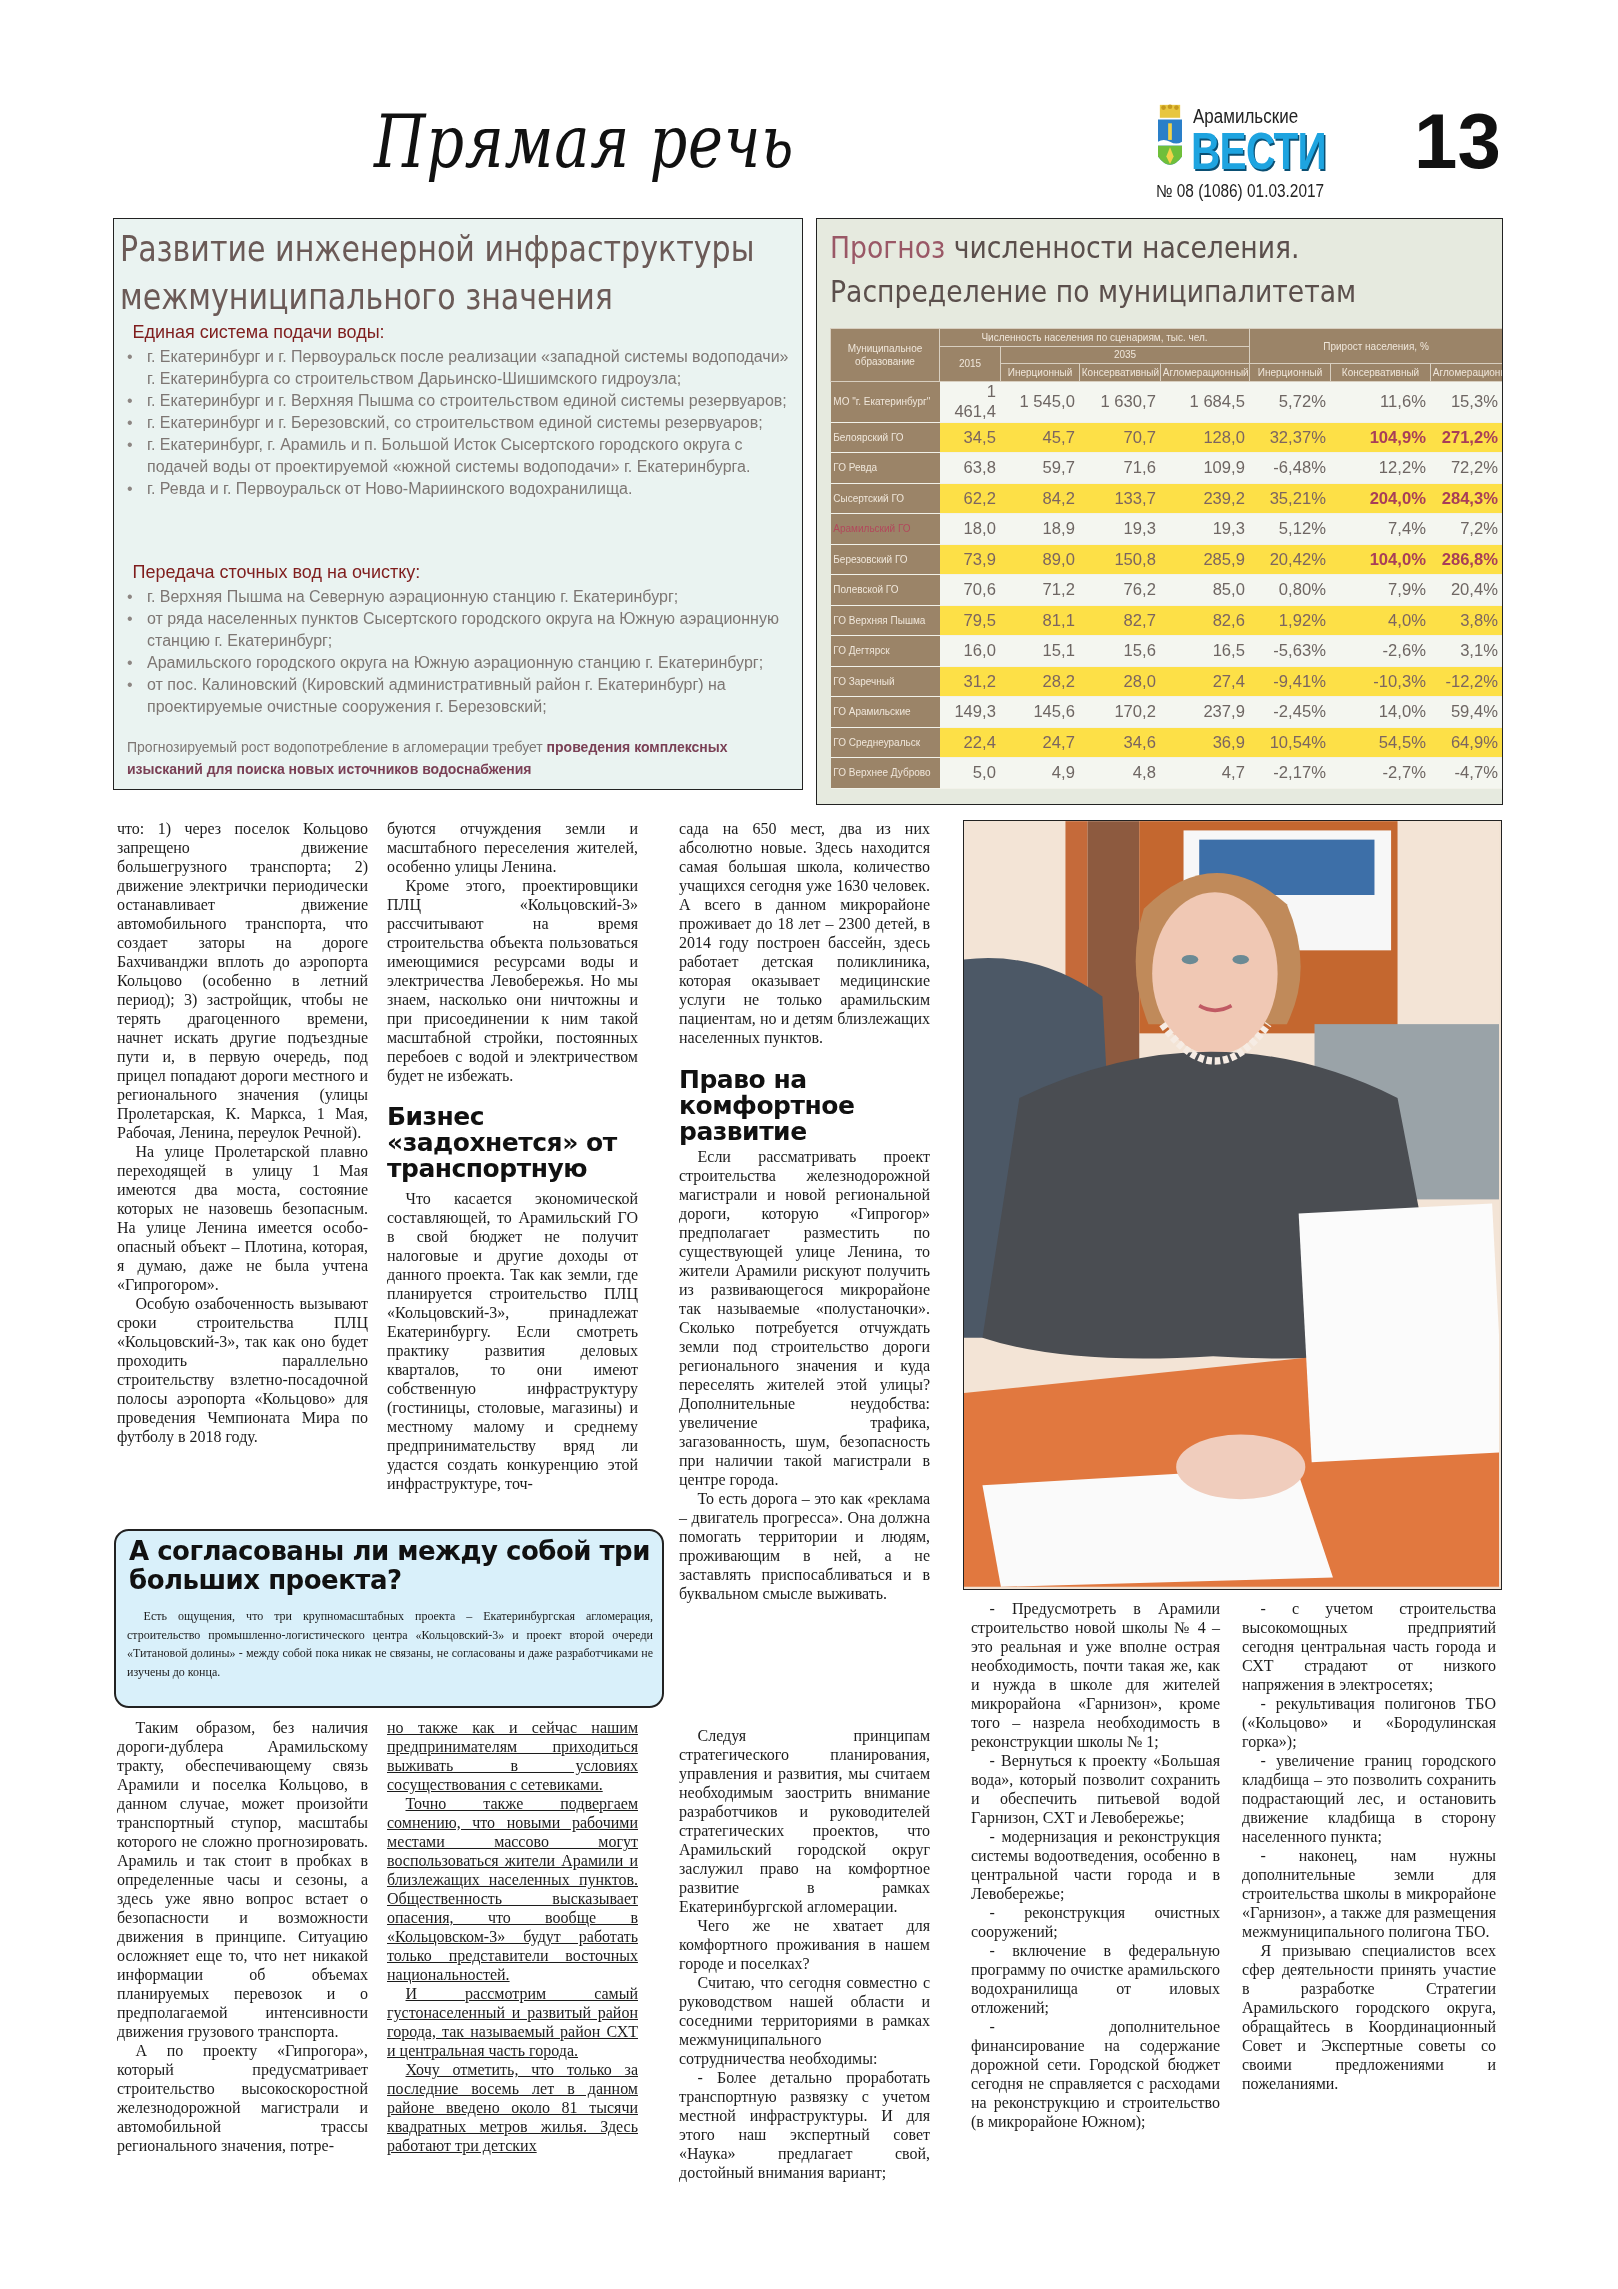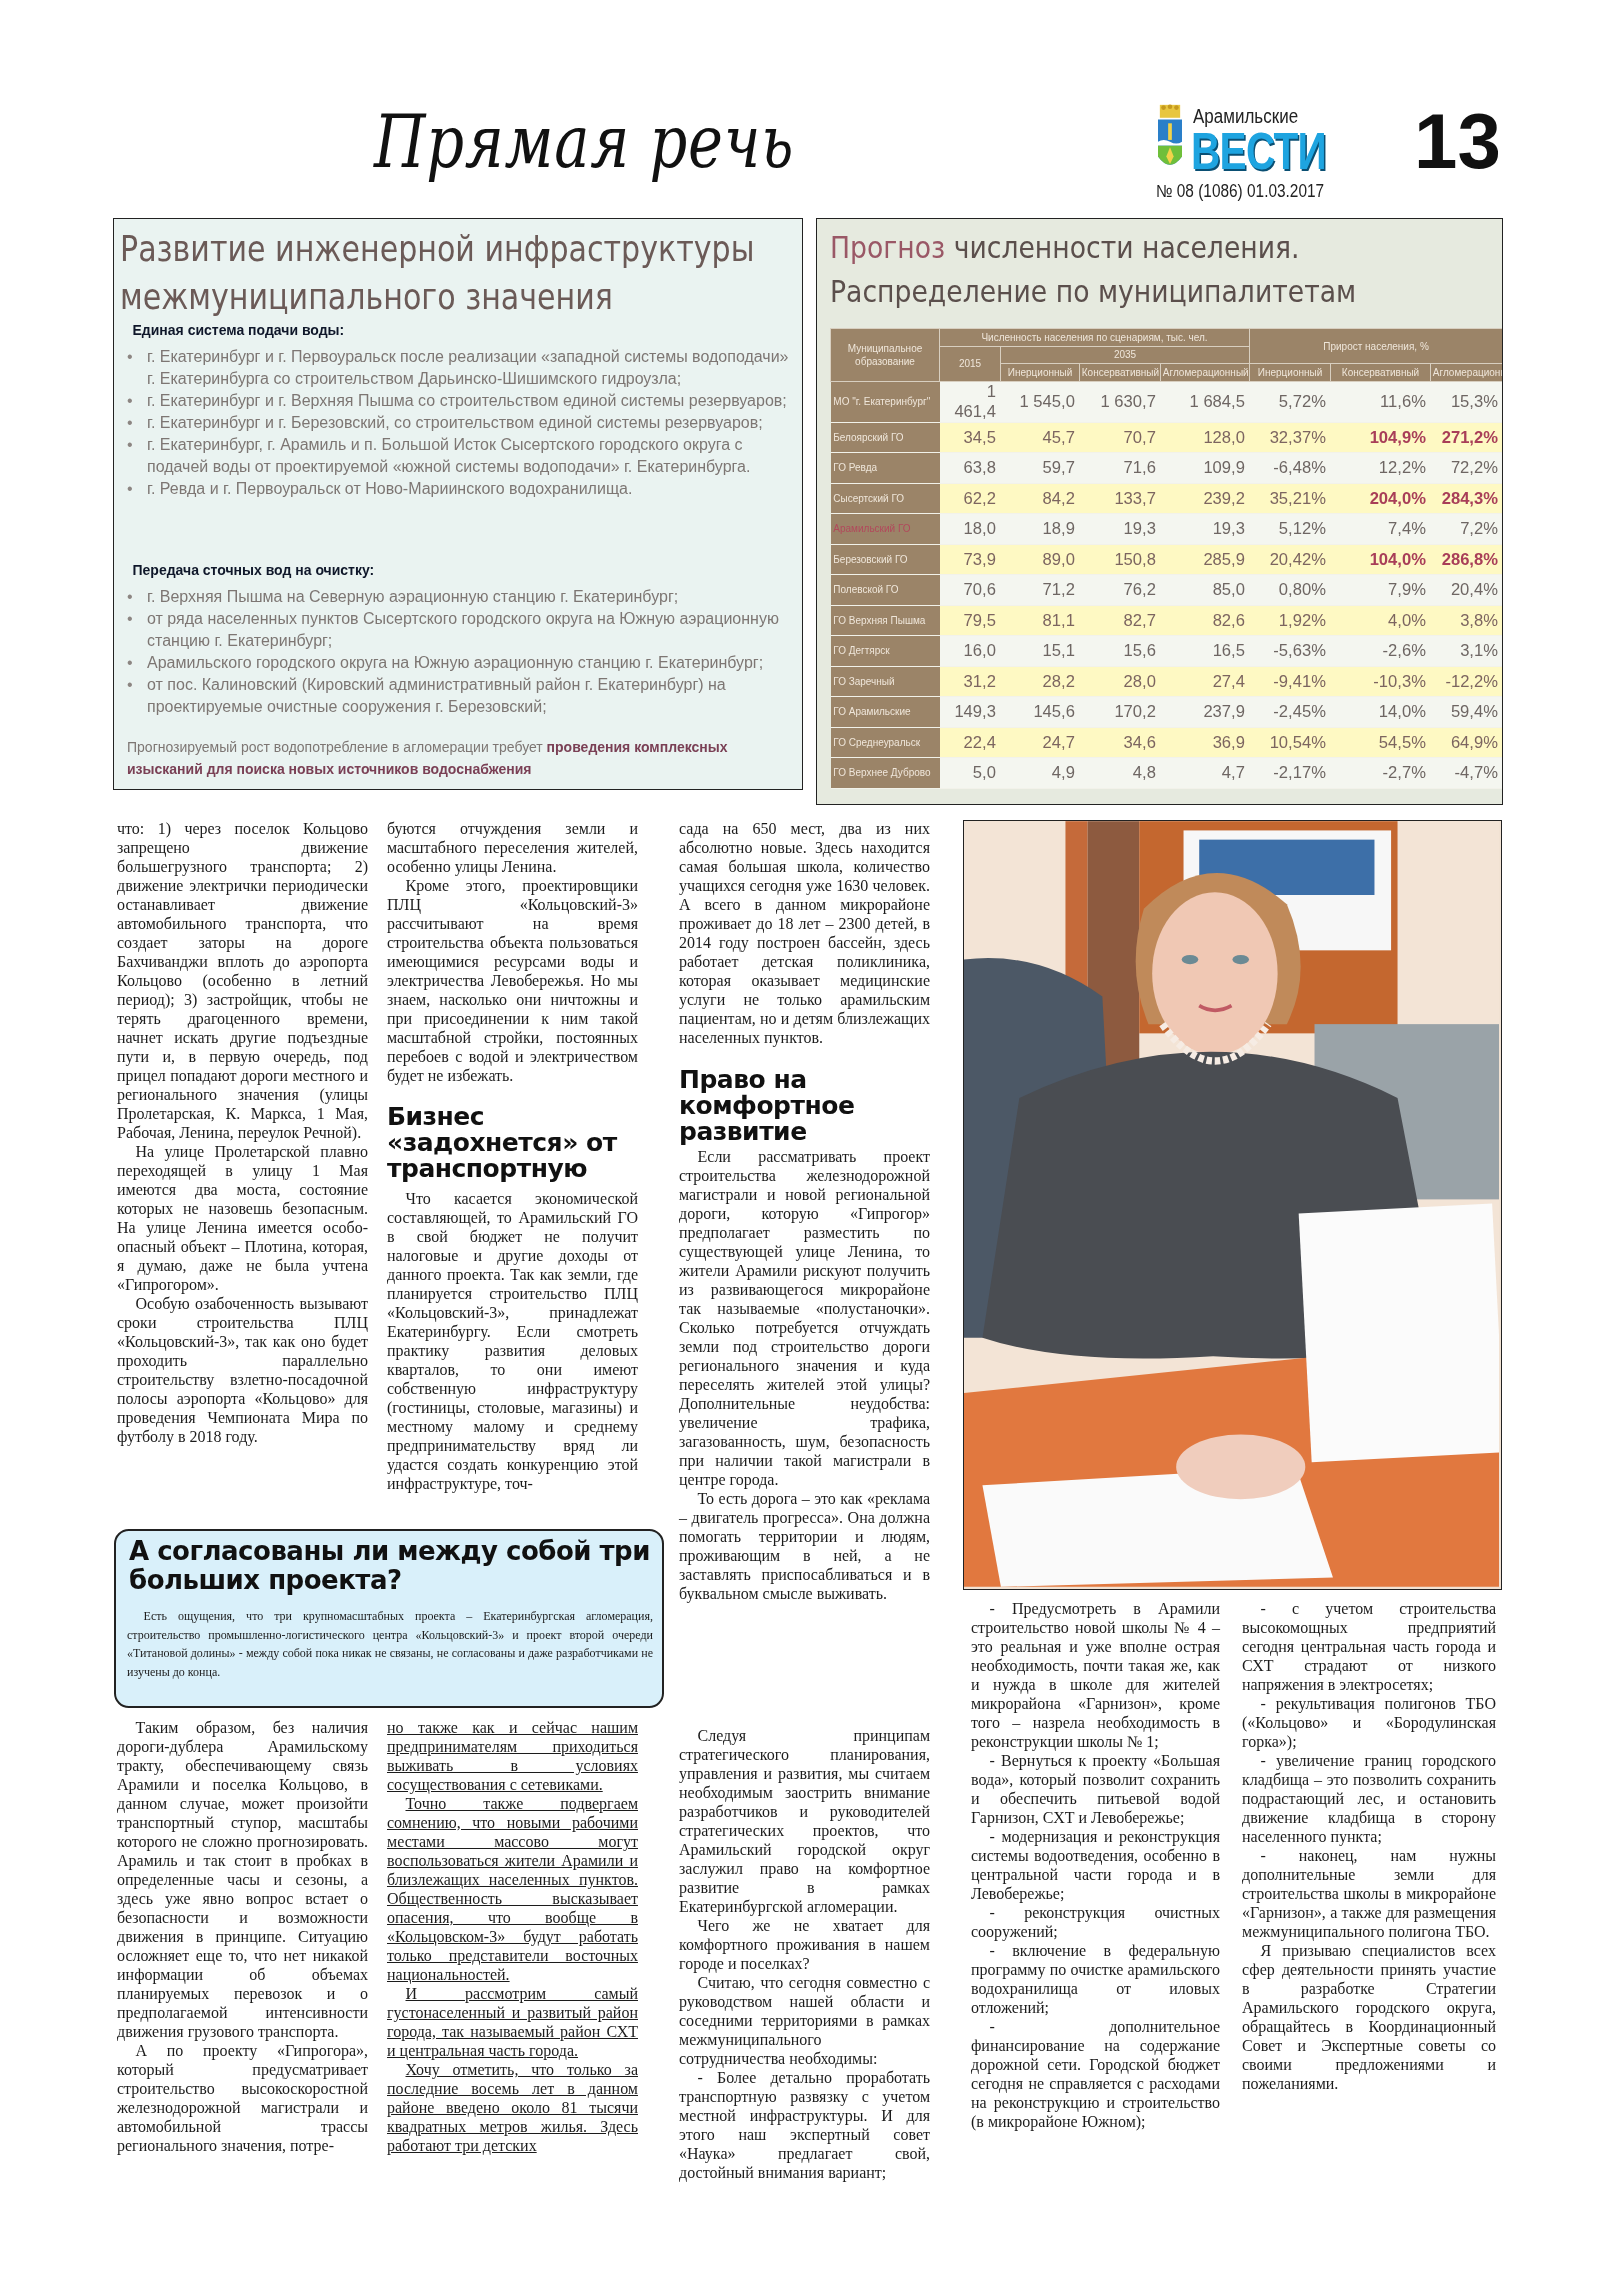--- a/index.html
+++ b/index.html
@@ -11,36 +11,36 @@
   #logo { left:1156px; top:103px; width:185px; height:83px; }
   #logo .crest { position:absolute; left:0; top:0; width:28px; height:72px; }
   #logo .town { position:absolute; left:37px; top:1.8px; font-family:"Liberation Sans", sans-serif; font-size:20px; color:#222; transform:scaleX(0.85); transform-origin:left top; }
   #logo .brand { position:absolute; left:35px; top:22px; font-family:"Liberation Sans", sans-serif; font-weight:bold; font-size:52px; line-height:52px; color:#1ea4e0; letter-spacing:-0.9px; transform:scaleX(0.78); transform-origin:left top; text-shadow:1.8px 1.8px 0 #0a4f73; }
   #pagenum { left:1414px; top:102px; font-family:"Liberation Sans", sans-serif; font-weight:bold; font-size:78px; line-height:78px; color:#111; }
   #issue { left:1156px; top:181px; font-family:"Liberation Sans", sans-serif; font-size:17.5px; color:#222; transform:scaleX(0.88); transform-origin:left top; }
 
   
   #slide1 { left:113px; top:218px; width:690px; height:572px; border:1.8px solid #222; background:#eaf3f1; overflow:hidden; box-sizing:border-box; }
   #slide1 .title { position:absolute; left:5.5px; top:5.5px; font-family:"DejaVu Sans", sans-serif; font-size:35px; line-height:48px; color:#6b5a57; transform:scaleX(0.86); transform-origin:left top; white-space:nowrap; }
-  #slide1 .sect { position:absolute; font-family:"Liberation Sans", sans-serif; font-weight:bold; font-size:14px; color:#0f172a; }
+  #slide1 .sect { position:absolute; font-family:"Liberation Sans", sans-serif; font-weight:normal; font-size:18px; color:#7f1d1d; }
   #slide1 ul { position:absolute; left:13px; margin:0; padding:0 0 0 20px; list-style:none; font-family:"Liberation Sans", sans-serif; font-size:16px; line-height:22px; color:#7d7673; width:646px; }
   #slide1 ul li { position:relative; }
   #slide1 ul li::before { content:"•"; position:absolute; left:-20px; color:#8c8582; }
   #slide1 .note { position:absolute; left:13px; top:517px; width:665px; font-family:"Liberation Sans", sans-serif; font-size:14px; line-height:22px; color:#7d7673; }
   #slide1 .note b { color:#7a4055; }
 
   
   #slide2 { left:816px; top:218px; width:687px; height:587px; border:1.8px solid #222; background:#e6eadf; overflow:hidden; box-sizing:border-box; }
   #slide2 .title { position:absolute; left:13px; top:5.5px; font-family:"DejaVu Sans", sans-serif; font-size:31px; line-height:44px; color:#5b4f4c; transform:scaleX(0.86); transform-origin:left top; white-space:nowrap; }
   #slide2 .title .accent { color:#9a5866; }
   #poptable { position:absolute; left:13px; top:109px; width:672px; border-collapse:collapse; font-family:"Liberation Sans", sans-serif; table-layout:fixed; }
   #poptable th { background:#9b8468; color:#efe6da; font-weight:normal; font-size:10px; border:0.9px solid #d8cfc0; padding:1.8px; line-height:13px; }
   #poptable td { font-size:16.6px; color:#6e6663; text-align:right; padding:0 4.6px; height:29.5px; border-bottom:1.8px solid #f2f2ea; }
   #poptable td.name { background:#9b8468; color:#efe6da; text-align:left; font-size:10px; line-height:12px; padding:0 2.8px; }
-  #poptable tr.shade td:not(.name) { background:#fef9c3; color:#7c6560; }
+  #poptable tr.shade td:not(.name) { background:#fde047; color:#7c6560; }
   #poptable tr.plain td:not(.name) { background:#f4f6f0; }
   #poptable td.hl { color:#a83e58 !important; font-weight:bold; }
   #poptable td.name.redname { color:#b2485b; }
 
   
   .col { position:absolute; font-size:16px; line-height:19px; text-align:justify; color:#1c1c1c; }
   .col p { margin:0; text-indent:18.5px; }
   .col p.noindent { text-indent:0; }
   .col h2 { margin:18.5px 0 7.4px 0; font-family:"DejaVu Sans", sans-serif; font-weight:bold; font-size:25px; line-height:26px; letter-spacing:-0.5px; color:#111; text-align:left; }
   .col h2.tight { margin-top:20px; margin-bottom:1.8px; }

